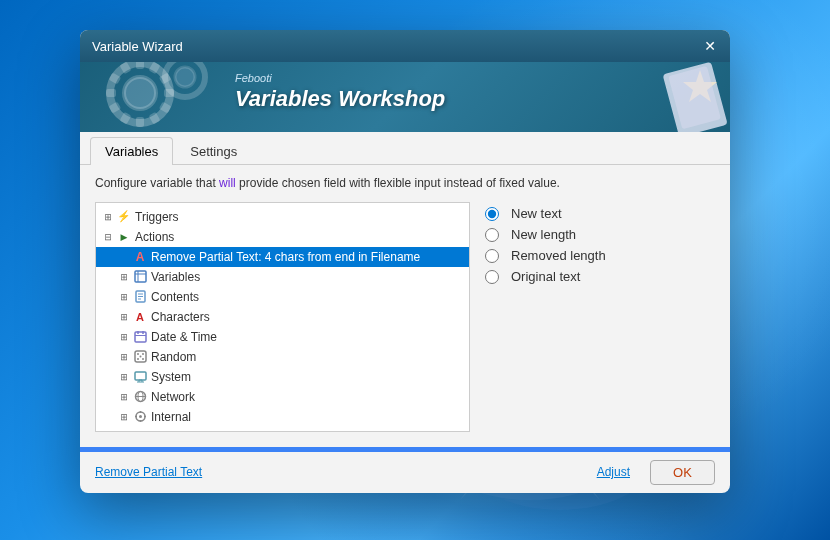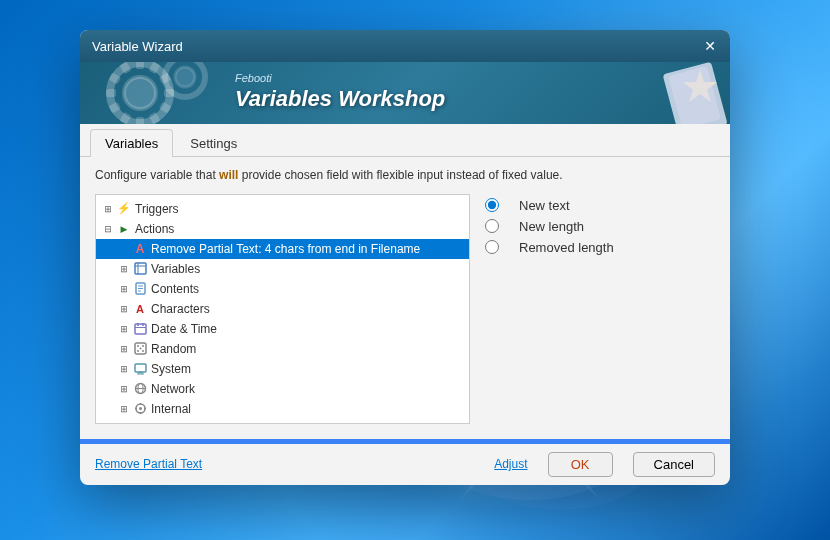--- a/index.html
+++ b/index.html
@@ -88,21 +88,21 @@
       cursor: pointer;
       color: white;
       font-size: 14px;
       background: transparent;
       border: none;
     }
 
     
     .banner {
       background: linear-gradient(135deg, #1a5f7a 0%, #2d7a9a 50%, #1a5f7a 100%);
-      height: 62px;
+      height: 70px;
       position: relative;
       overflow: hidden;
       display: flex;
       align-items: center;
       padding-left: 20px;
     }
 
     
     .tabs-bar {
       background: #f3f3f3;
@@ -135,22 +135,22 @@
       padding: 10px 15px 10px 15px;
     }
     .description {
       font-size: 12px;
       color: #333;
       margin-bottom: 10px;
       line-height: 1.4;
     }
     .description em {
       font-style: normal;
-      font-weight: bold;
-      color: #a16207;
+      font-weight: normal;
+      color: #6d28d9;
     }
 
     
     .main-panel {
       display: flex;
       gap: 15px;
     }
 
     
     .tree-panel {
@@ -207,22 +207,22 @@
     
     .options-panel {
       flex: 1;
       display: flex;
       flex-direction: column;
       gap: 6px;
       padding-top: 4px;
     }
     .radio-option {
       display: flex;
-      align-items: flex-start;
-      gap: 20px;
+      align-items: flex-end;
+      gap: 12px;
       cursor: pointer;
     }
     .radio-option input[type="radio"] {
       width: 14px;
       height: 14px;
       cursor: pointer;
       accent-color: #0078d4;
     }
     .radio-label {
       font-size: 13px;
@@ -491,26 +491,29 @@
           <span class="radio-label">New text</span>
         </label>
         <label class="radio-option">
           <input type="radio" name="output-type" style="">
           <span class="radio-label">New length</span>
         </label>
         <label class="radio-option">
           <input type="radio" name="output-type" style="">
           <span class="radio-label">Removed length</span>
         </label>
+        <label class="radio-option">
+          <input type="radio" name="output-type" style="">
+          <span class="radio-label">Original text</span>
+        </label>
       </div>
     </div>
   </div>
 
   <div class="footer">
     <a class="footer-link">Remove Partial Text</a>
     <div class="footer-buttons">
       <button class="btn-adjust">Adjust</button>
       <button class="btn btn-ok">OK</button>
-      <button class="btn btn-cancel">Cancel</button>
     </div>
   </div>
 
 </div>
 
 </body></html>

